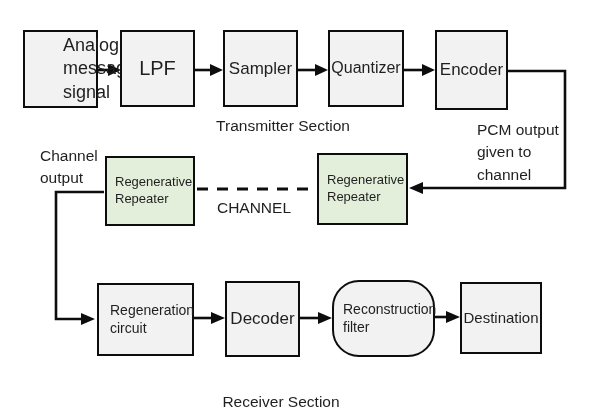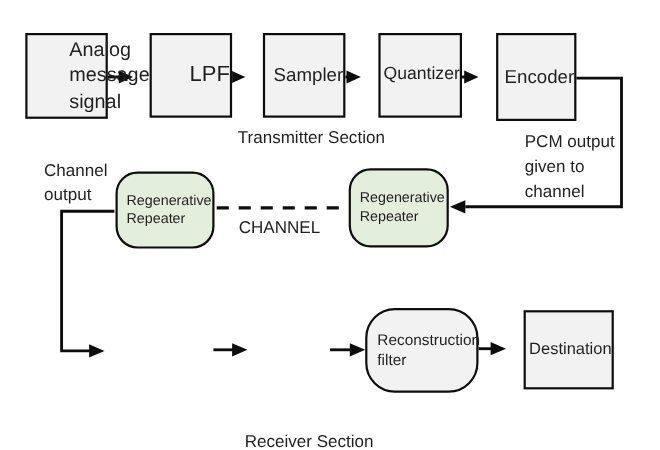--- a/index.html
+++ b/index.html
@@ -22,22 +22,22 @@
   }
   .connector-layer polygon { fill: var(--line, #0d0d0d); stroke: none; }
   .connector-layer .dashed { stroke-width: 3; stroke-dasharray: 11 9; }
   .block {
     position: absolute;
     border: 2.5px solid var(--line, #0d0d0d);
     background: var(--block-fill, #f2f2f2);
     display: flex;
     align-items: center;
   }
-  .block.green { background: var(--repeater-fill, #e4efdb); border-radius: 20px; }
-  .block.center { justify-content: flex-end; text-align: center; margin-left: 16px; }
+  .block.green { background: var(--repeater-fill, #e4efdb); }
+  .block.center { justify-content: center; text-align: center; }
   .block-label { white-space: pre-line; line-height: 1.28; }
   .pad11 { padding-left: 11px; }
   .pad9  { padding-left: 9px; }
   .pad8  { padding-left: 8px; }
   .fs20 { font-size: 20px; }
   .fs17 { font-size: 17px; }
   .fs16 { font-size: 16px; }
   .fs15 { font-size: 15px; }
   .fs145 { font-size: 18px; margin-left: 27px; }
   .fs14 { font-size: 14px; }
@@ -129,20 +129,27 @@
 
   <div class="block green" style="left:317px; top:153px; width:91px; height:72px;">
     <span class="block-label fs13 pad8">Regenerative
 Repeater</span>
   </div>
 
   <div class="float-label" style="left:477px; top:119px; line-height:1.45;">PCM output
 given to
 channel</div>
 
+  <div class="block" style="left:97px; top:283px; width:97px; height:73px;">
+    <span class="block-label fs14 pad11">Regeneration
+circuit</span>
+  </div>
+  <div class="block center" style="left:225px; top:281px; width:75px; height:76px;">
+    <span class="block-label fs17">Decoder</span>
+  </div>
   <div class="block" style="left:332px; top:280px; width:103px; height:77px;border-radius:27px;">
     <span class="block-label fs14 pad9">Reconstruction
 filter</span>
   </div>
   <div class="block center" style="left:460px; top:282px; width:82px; height:72px;">
     <span class="block-label fs15">Destination</span>
   </div>
 
   <div class="float-label center-text" style="left:168px; top:351px; width:226px;margin-top:40px;">Receiver Section</div>
 

